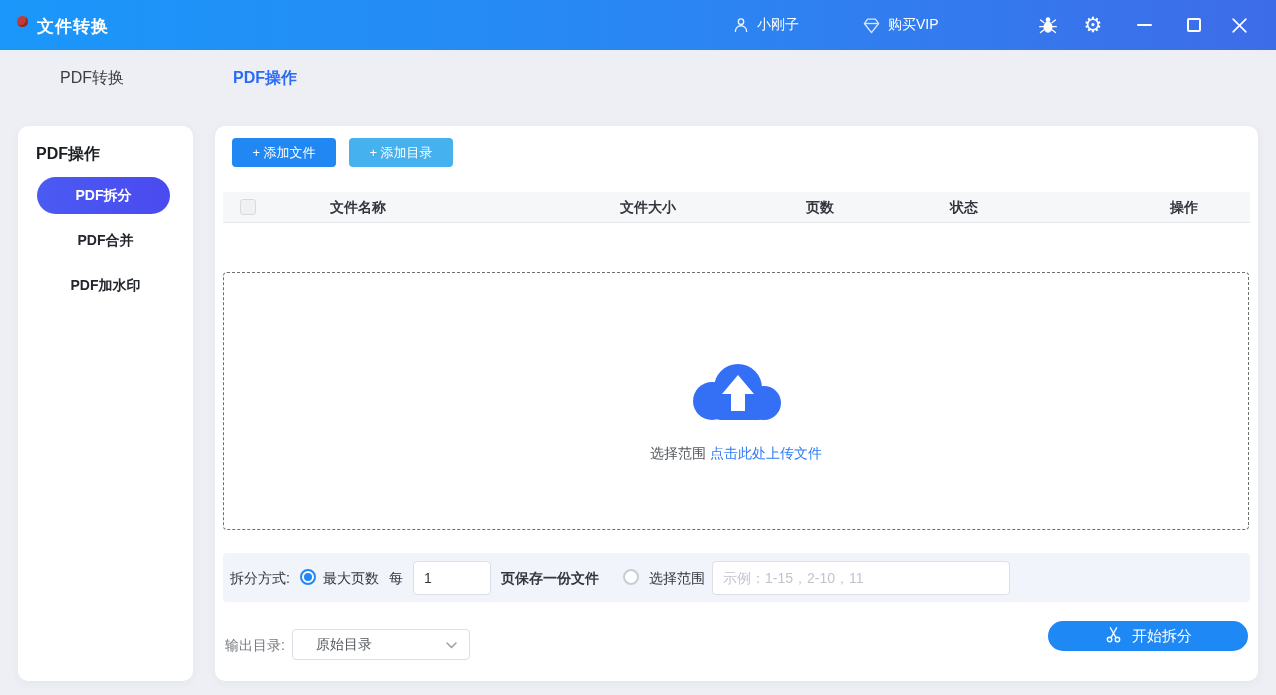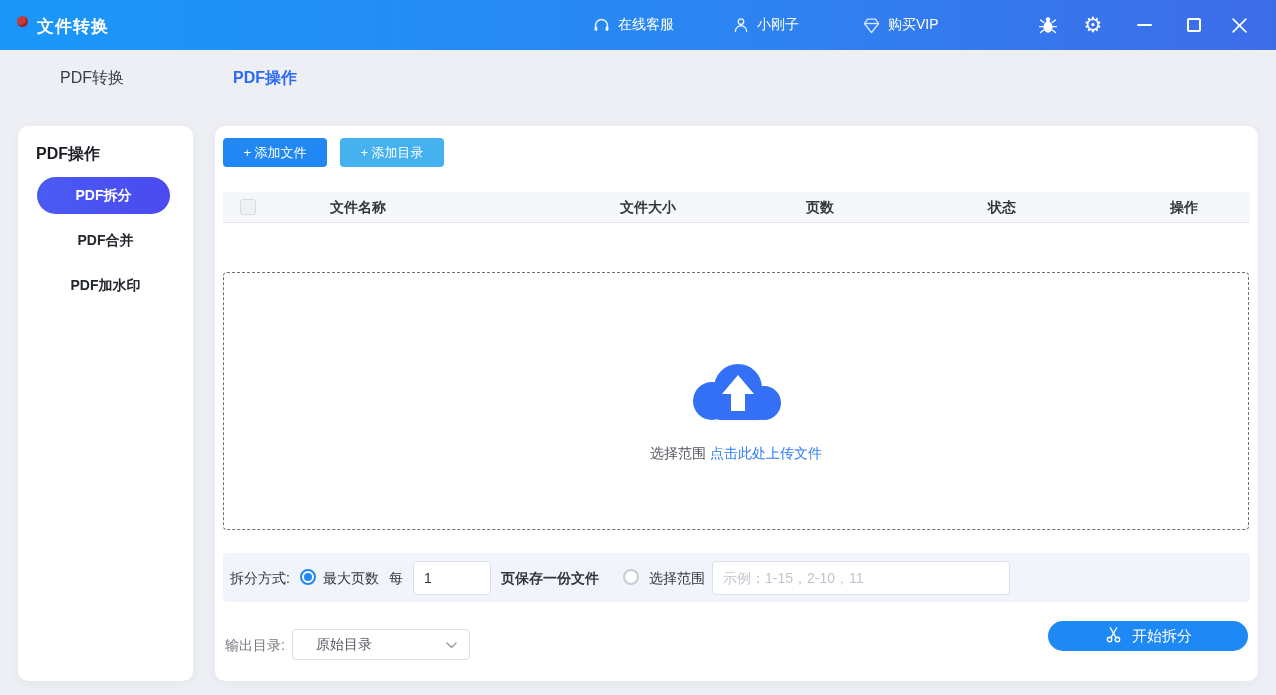--- a/index.html
+++ b/index.html
@@ -61,34 +61,34 @@
     cursor:pointer;
   }
   .sb-item {
     position:absolute; left:0; width:175px; height:36px; text-align:center;
     line-height:36px; font-size:14px; font-weight:600; color:#23262c; cursor:pointer;
   }
   .sb-item-2 { top:96px; } .sb-item-3 { top:141px; }
   
   .btn-add {
     position:absolute; top:12px; height:29px; width:104px; border:none; border-radius:4px;
-    color:#fff; font-size:13px; font-family:inherit; cursor:pointer;
+    color:#fff; font-size:13px; font-family:inherit; cursor:pointer;margin-left:9px;
   }
   .btn-add-file { left:8px;  background:#2187f2; }
   .btn-add-dir  { left:125px; background:#45b1ef; }
   
   .thead {
     position:absolute; left:8px; top:66px; width:1027px; height:31px;
     background:#f6f7f9; border-bottom:1px solid #e4e6ea;
   }
   .th { position:absolute; top:7px; font-size:14px; font-weight:bold; color:#33373d; }
   .th-center { transform:translateX(-50%); }
   .th-name { left:107px; }
   .th-size { left:425px; } .th-pages { left:597px; }
-  .th-status { left:779px; } .th-action { left:961px; }
+  .th-status { left:741px; } .th-action { left:961px; }
   .th-checkbox {
     position:absolute; left:17px; top:7px; width:16px; height:16px;
     background:#f0f1f3; border:1px solid #d8dade; border-radius:3px; cursor:pointer;
   }
   
   .dropzone {
     position:absolute; left:8px; top:146px; width:1026px; height:258px;
     border:1px dashed #707070; border-radius:4px; cursor:pointer;
   }
   .cloud { position:absolute; left:50%; top:82px; transform:translateX(-50%); }
@@ -139,30 +139,20 @@
     display:flex; align-items:center; justify-content:center; gap:9px;
   }
 </style>
 </head>
 <body>
 
 <div class="titlebar">
   <span class="logo-dot"></span>
   <span class="app-title">文件转换</span>
 
-  <div class="tb-menu menu-chat">
-    <span>
-      <svg width="19" height="19" viewBox="0 0 24 24" fill="none" stroke="#eaf3ff" stroke-width="1.8" stroke-linecap="round">
-        <path d="M4.5 15v-3a7.5 7.5 0 0 1 15 0v3"></path>
-        <rect x="3.2" y="13.2" width="3.6" height="5.6" rx="1.8" fill="#eaf3ff" stroke="none"></rect>
-        <rect x="17.2" y="13.2" width="3.6" height="5.6" rx="1.8" fill="#eaf3ff" stroke="none"></rect>
-      </svg>
-    </span>
-    <span>在线客服</span>
-  </div>
 
   <div class="tb-menu menu-user">
     <span>
       <svg width="18" height="18" viewBox="0 0 24 24" fill="none" stroke="#eaf3ff" stroke-width="1.8" stroke-linecap="round">
         <circle cx="12" cy="7.5" r="3.6"></circle>
         <path d="M4.5 20.5a7.5 7.5 0 0 1 15 0"></path>
       </svg>
     </span>
     <span>小刚子</span>
   </div>

